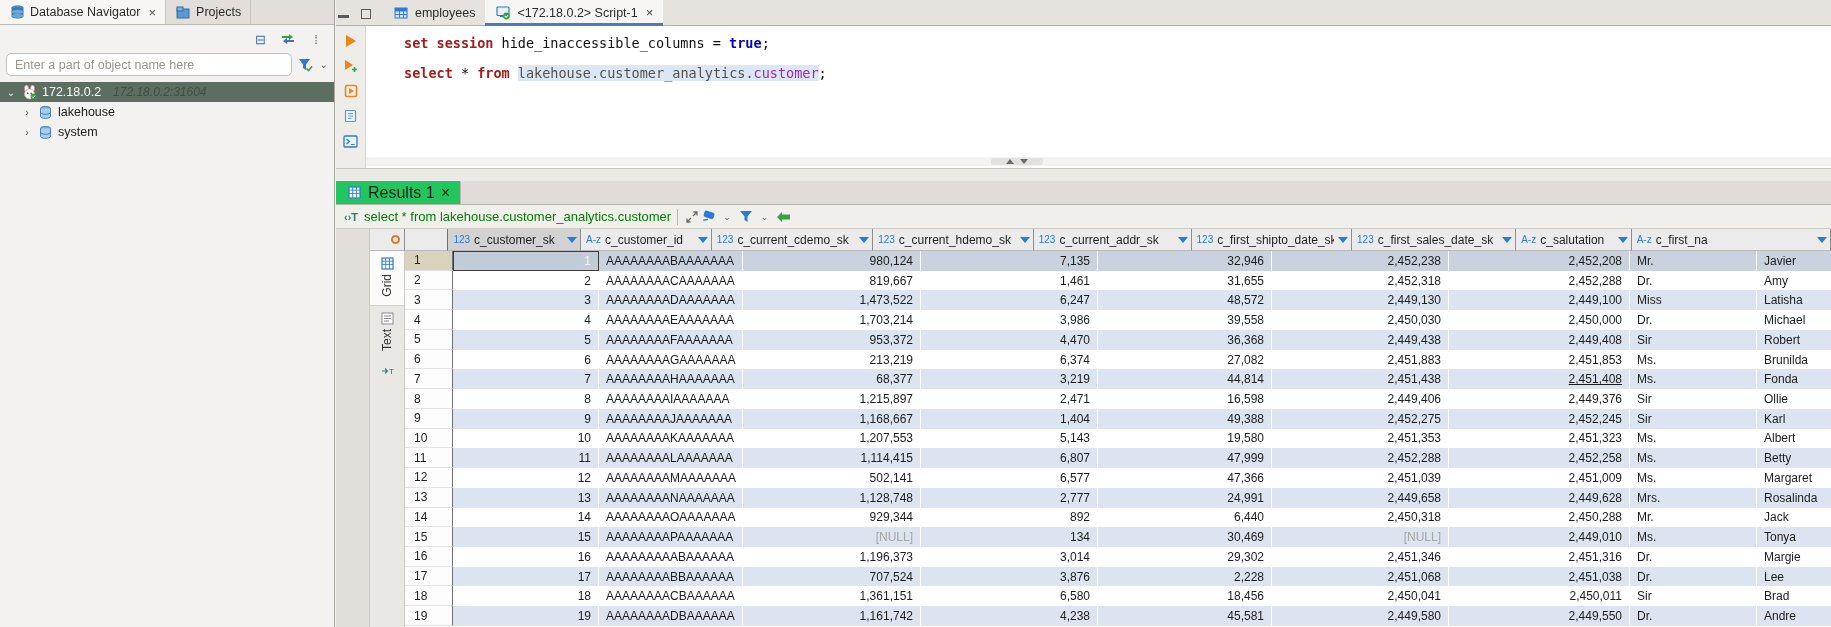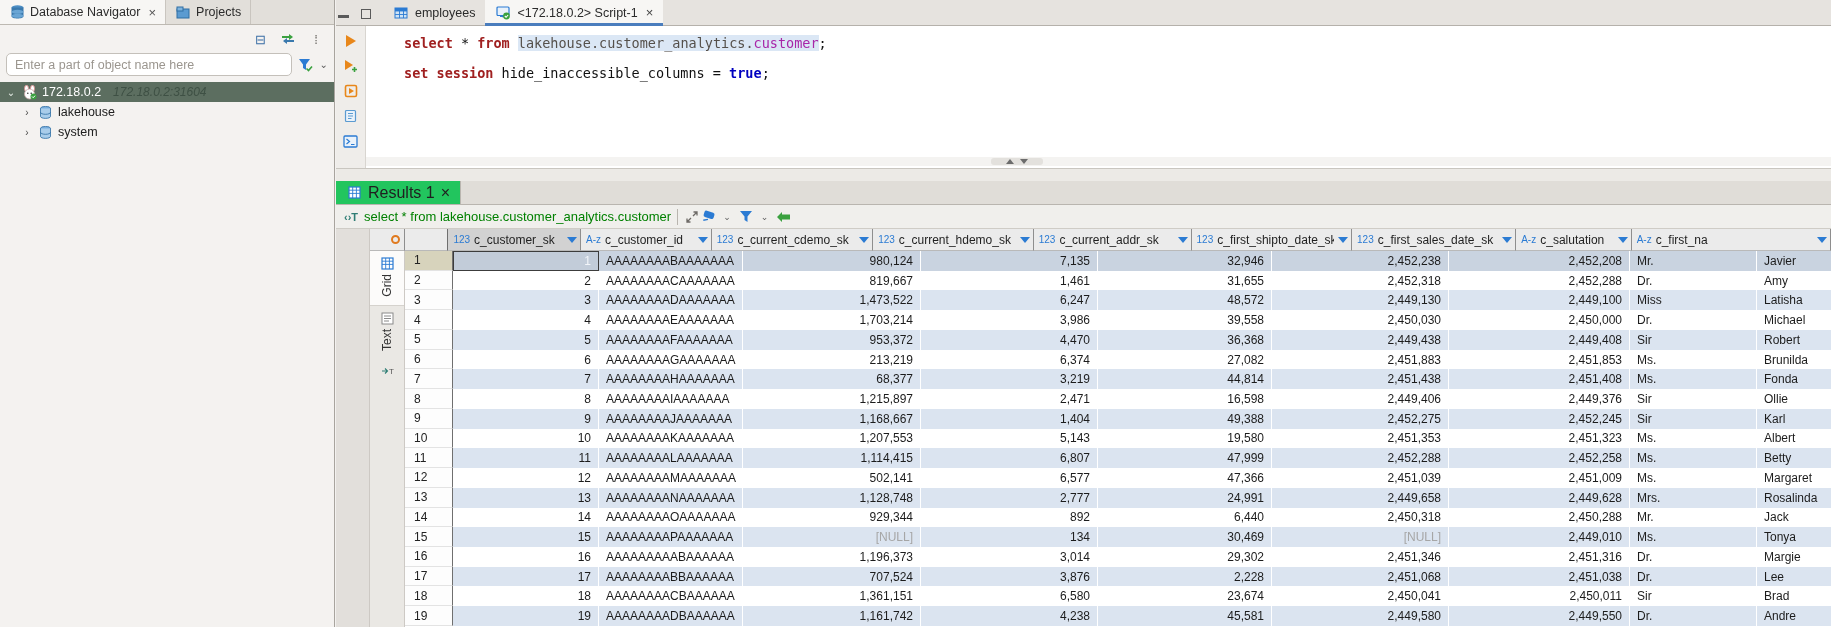--- a/index.html
+++ b/index.html
@@ -261,22 +261,22 @@
             </svg>
         </span>
         <span class="icon16">
           <svg width="15" height="13" viewBox="0 0 15 13">
               <rect x="1" y="1" width="13" height="11" rx="1" fill="#eaf2fa" stroke="#2b7bd3" stroke-width="1.3"></rect>
               <path d="M3.5 4l3 2.5-3 2.5M8 9.5h3.5" stroke="#2b7bd3" stroke-width="1.2" fill="none"></path>
             </svg>
         </span>
       </div>
       <div class="sql-area">
+          <div class="sql-line"><span class="tok-kw">set session</span><span class="tok-pl"> hide_inaccessible_columns = </span><span class="tok-val">true</span><span class="tok-pl">;</span></div>
           <div class="sql-line"><span class="tok-kw">select</span><span class="tok-pl"> * </span><span class="tok-kw">from</span><span class="tok-pl"> </span><span class="tok-ref">lakehouse.customer_analytics.</span><span class="tok-tbl">customer</span><span class="tok-pl">;</span></div>
-          <div class="sql-line"><span class="tok-kw">set session</span><span class="tok-pl"> hide_inaccessible_columns = </span><span class="tok-val">true</span><span class="tok-pl">;</span></div>
         </div>
       <div class="editor-hscroll">
         <div class="sash-handle">
           <span class="tri-up"></span>
           <span class="tri-dn"></span>
         </div>
       </div>
     </div>
 
     <div class="splitter"></div>
@@ -481,21 +481,21 @@
               <div class="cell" style="width: 220px;">Brunilda</div>
             </div>
             <div class="grow odd">
               <div class="rn">7</div>
               <div class="cell num" style="width: 146px;">7</div>
               <div class="cell" style="width: 144px;">AAAAAAAAHAAAAAAA</div>
               <div class="cell num" style="width: 178px;">68,377</div>
               <div class="cell num" style="width: 177px;">3,219</div>
               <div class="cell num" style="width: 174px;">44,814</div>
               <div class="cell num" style="width: 177px;">2,451,438</div>
-              <div class="cell num" style="width: 181px;">2,451,408</div>
+              <div class="cell num" style="width: 181px; text-decoration: underline;">2,451,408</div>
               <div class="cell" style="width: 127px;">Ms.</div>
               <div class="cell" style="width: 220px;">Fonda</div>
             </div>
             <div class="grow even">
               <div class="rn">8</div>
               <div class="cell num" style="width: 146px;">8</div>
               <div class="cell" style="width: 144px;">AAAAAAAAIAAAAAAA</div>
               <div class="cell num" style="width: 178px;">1,215,897</div>
               <div class="cell num" style="width: 177px;">2,471</div>
               <div class="cell num" style="width: 174px;">16,598</div>
@@ -611,21 +611,21 @@
               <div class="cell num" style="width: 181px;">2,451,038</div>
               <div class="cell" style="width: 127px;">Dr.</div>
               <div class="cell" style="width: 220px;">Lee</div>
             </div>
             <div class="grow even">
               <div class="rn">18</div>
               <div class="cell num" style="width: 146px;">18</div>
               <div class="cell" style="width: 144px;">AAAAAAAACBAAAAAA</div>
               <div class="cell num" style="width: 178px;">1,361,151</div>
               <div class="cell num" style="width: 177px;">6,580</div>
-              <div class="cell num" style="width: 174px;">23,674</div>
+              <div class="cell num" style="width: 174px;">18,456</div>
               <div class="cell num" style="width: 177px;">2,450,041</div>
               <div class="cell num" style="width: 181px;">2,450,011</div>
               <div class="cell" style="width: 127px;">Sir</div>
               <div class="cell" style="width: 220px;">Brad</div>
             </div>
             <div class="grow odd">
               <div class="rn">19</div>
               <div class="cell num" style="width: 146px;">19</div>
               <div class="cell" style="width: 144px;">AAAAAAAADBAAAAAA</div>
               <div class="cell num" style="width: 178px;">1,161,742</div>

